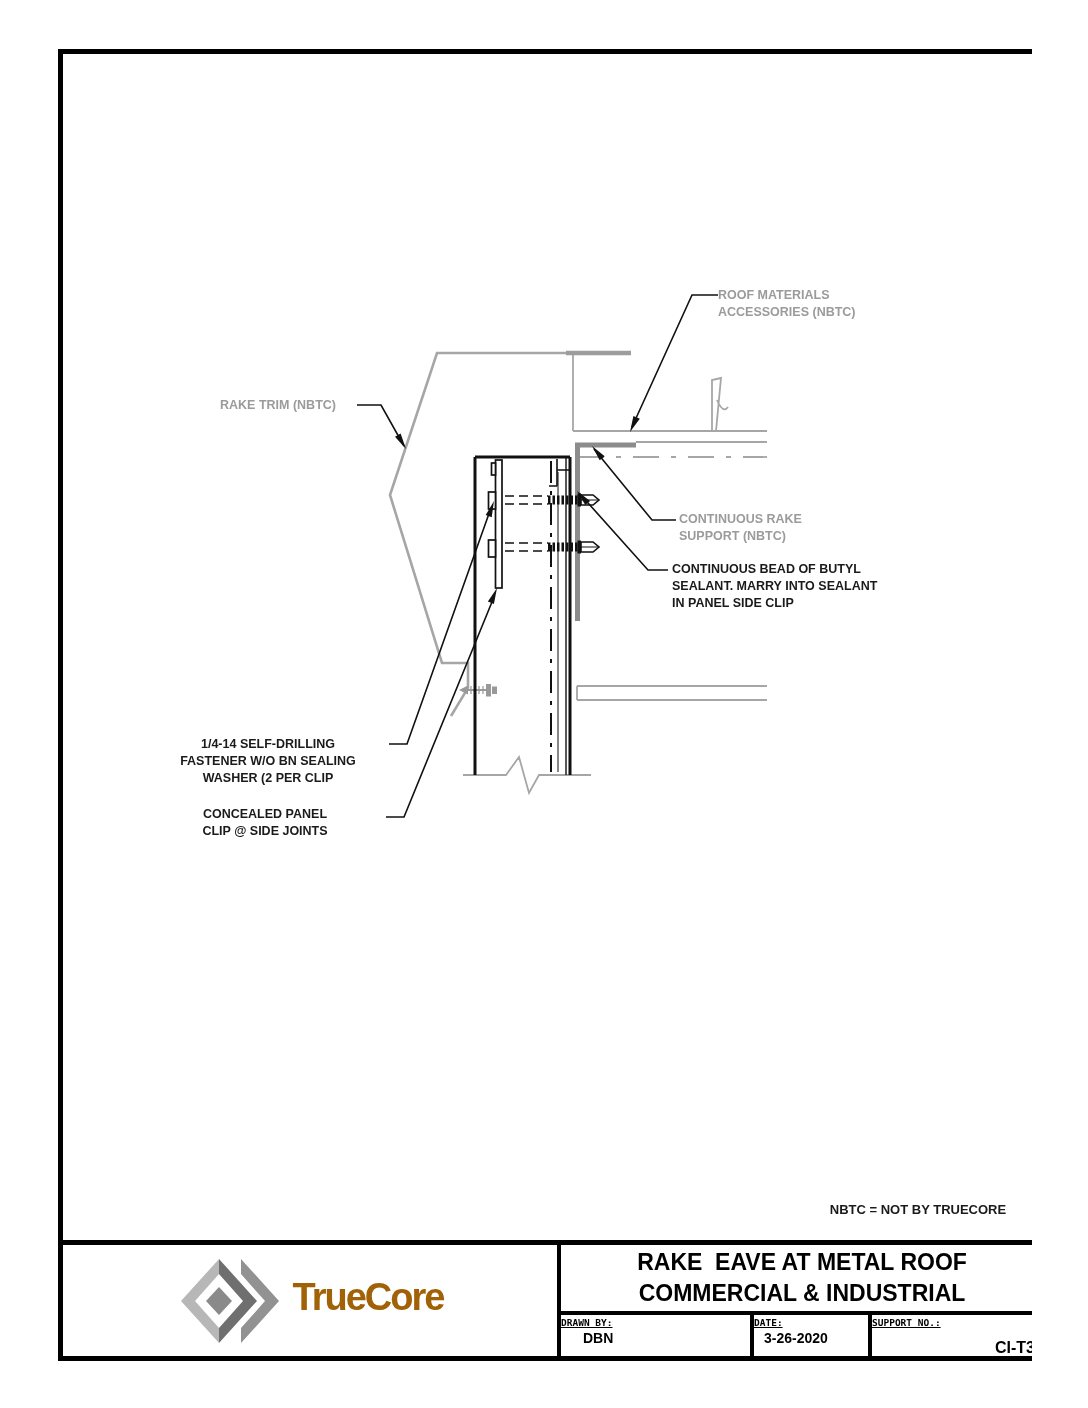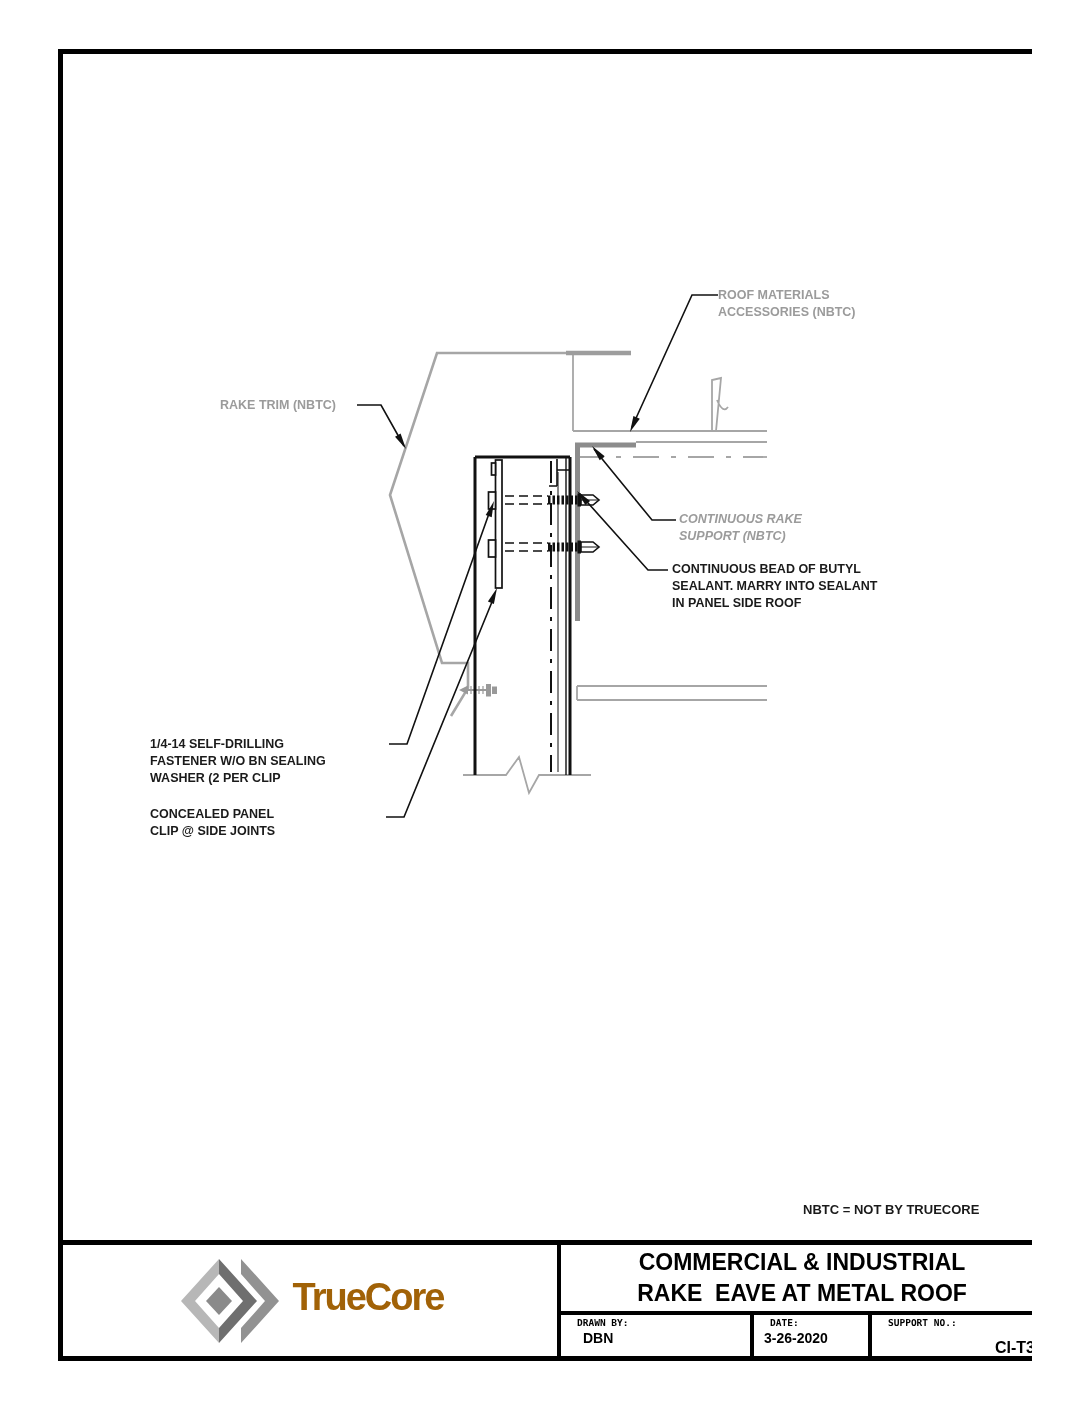--- a/index.html
+++ b/index.html
@@ -4,39 +4,39 @@
 <style>
   html,body{margin:0;padding:0;background:#fff;}
   .sheet{position:relative;width:1032px;height:1408px;background:#ffffff;overflow:hidden;
          font-family:"Liberation Sans",sans-serif;}
   .frame{position:absolute;left:58px;top:49px;width:990px;height:1196px;
          border:5px solid #000;box-sizing:border-box;}
   svg.linework{position:absolute;left:0;top:0;}
   .lbl{position:absolute;font:bold 12.5px/17px "Liberation Sans",sans-serif;
        color:#1a1a1a;white-space:nowrap;}
   .lbl.gray{color:#9b9b9b;}
-  .lbl.right{text-align:left;}
+  .lbl.right{text-align:center;}
   
   .titleblock{position:absolute;left:58px;top:1240px;width:990px;height:121px;
               border:5px solid #000;box-sizing:border-box;display:flex;background:#fff;}
   .logo-cell{width:498px;border-right:4px solid #000;display:flex;align-items:center;
              justify-content:center;box-sizing:border-box;}
   .logo-word{font-weight:bold;font-size:38px;letter-spacing:-2px;color:#a16207;
              margin-left:12px;margin-top:-6px;font-family:"Liberation Sans",sans-serif;}
   .tb-right{flex:1;display:flex;flex-direction:column;}
   .title-cell{height:68px;border-bottom:4px solid #000;display:flex;flex-direction:column;
               align-items:center;justify-content:center;box-sizing:content-box;}
   .title-line{font-weight:bold;font-size:23px;line-height:31px;white-space:pre;color:#000;}
   .tb-row{flex:1;display:flex;}
   .tb-cell{box-sizing:border-box;position:relative;}
   .tb-cell.c1{width:193px;border-right:4px solid #000;}
   .tb-cell.c2{width:118px;border-right:4px solid #000;}
   .tb-cell.c3{flex:1;}
   .tb-label{font:bold 9.5px/11px "DejaVu Sans Mono",monospace;color:#000;
-            padding:2px 0 0 16px;letter-spacing:0;}
+            padding:2px 0 0 0;letter-spacing:0;text-decoration:underline;}
   .tb-value{font:bold 14px/16px "Liberation Sans",sans-serif;color:#000;}
   .v-drawn{margin:2px 0 0 22px;}
   .v-date{margin:2px 0 0 10px;}
   .v-dwg{font-size:16px;text-align:right;padding-right:8px;margin-top:12px;}
 </style>
 </head>
 <body>
 
 <div class="sheet">
 
@@ -122,29 +122,29 @@
 
   <div class="lbl gray" style="left:718px;top:287px;">
     <div>ROOF MATERIALS</div>
     <div>ACCESSORIES (NBTC)</div>
   </div>
 
   <div class="lbl gray" style="left:220px;top:397px;">
     <div>RAKE TRIM (NBTC)</div>
   </div>
 
-  <div class="lbl gray" style="left:679px;top:511px;font-style:italic;">
+  <div class="lbl gray" style="left:679px;top:511px;">
     <div>CONTINUOUS RAKE</div>
     <div>SUPPORT (NBTC)</div>
   </div>
 
   <div class="lbl" style="left:672px;top:561px;">
     <div>CONTINUOUS BEAD OF BUTYL</div>
     <div>SEALANT. MARRY INTO SEALANT</div>
-    <div>IN PANEL SIDE ROOF</div>
+    <div>IN PANEL SIDE CLIP</div>
   </div>
 
   <div class="lbl right" style="left:150px;top:736px;width:236px;">
     <div>1/4-14 SELF-DRILLING</div>
     <div>FASTENER W/O BN SEALING</div>
     <div>WASHER (2 PER CLIP</div>
   </div>
 
   <div class="lbl right" style="left:150px;top:806px;width:230px;">
     <div>CONCEALED PANEL</div>
@@ -160,22 +160,22 @@
         <polygon points="42,4 4,46 42,88 42,73 18,46 42,19" fill="#b7b7b7"></polygon>
         <polygon points="42,4 80,46 42,88 42,73 66,46 42,19" fill="#6f6f6f"></polygon>
         <polygon points="64,4 102,46 64,88 64,73 88,46 64,19" fill="#929292"></polygon>
         <polygon points="42,32 55,46 42,60 29,46" fill="#8a8a8a"></polygon>
       </svg>
       <div class="logo-word">TrueCore</div>
     </div>
 
     <div class="tb-right">
       <div class="title-cell">
+        <div class="title-line">RAKE  EAVE AT METAL ROOF</div>
         <div class="title-line">COMMERCIAL &amp; INDUSTRIAL</div>
-        <div class="title-line">RAKE  EAVE AT METAL ROOF</div>
       </div>
       <div class="tb-row">
         <div class="tb-cell c1">
           <div class="tb-label">DRAWN BY:</div>
           <div class="tb-value v-drawn">DBN</div>
         </div>
         <div class="tb-cell c2">
           <div class="tb-label">DATE:</div>
           <div class="tb-value v-date">3-26-2020</div>
         </div>

